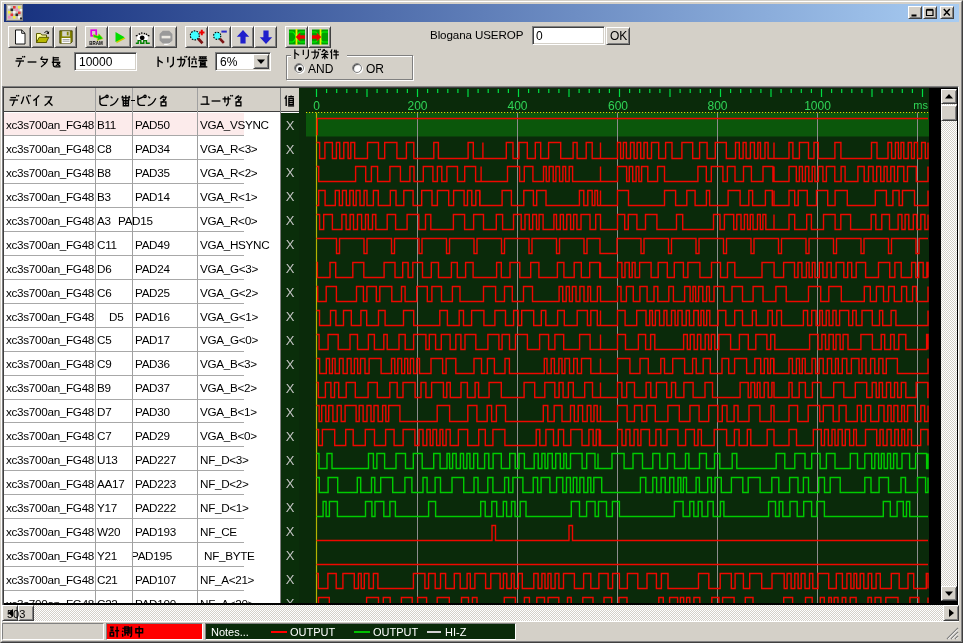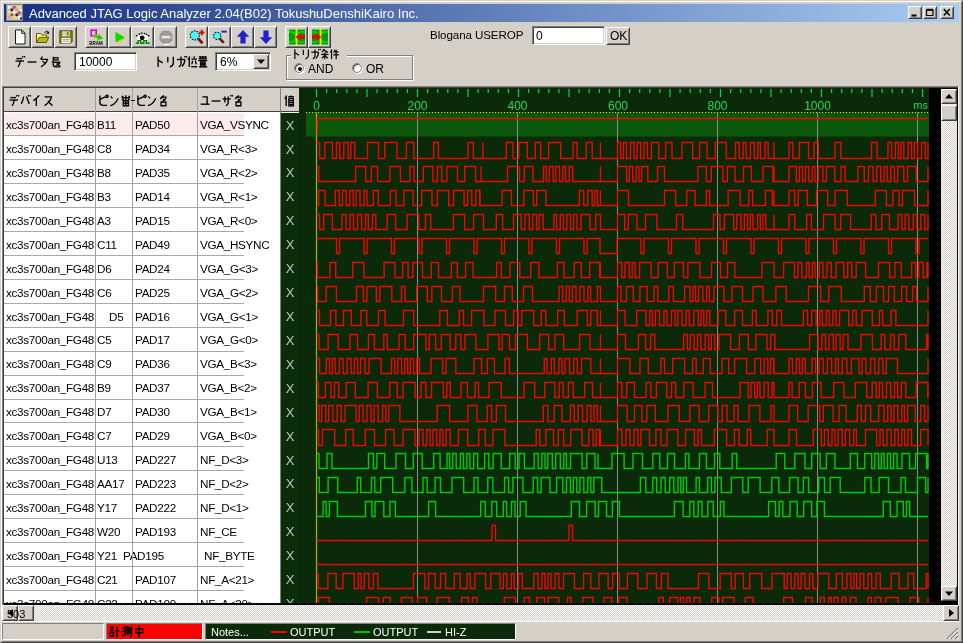--- a/index.html
+++ b/index.html
@@ -241,21 +241,20 @@
   <rect x="2" y="7" width="2.6" height="2.6" fill="#f0f040"></rect>
       <rect x="7" y="7" width="2.6" height="2.6" fill="#f4f4f4"></rect>
       <rect x="12" y="7.5" width="2.6" height="2.6" fill="#e83838"></rect>
   <rect x="4.5" y="9.5" width="2.6" height="2.6" fill="#e83838"></rect>
       <rect x="9.5" y="9.5" width="2.6" height="2.6" fill="#282828"></rect>
       <rect x="2" y="12" width="2.6" height="2.6" fill="#f08cc0"></rect>
   <rect x="7" y="12" width="2.6" height="2.6" fill="#f0f040"></rect>
       <rect x="12" y="12" width="2.6" height="2.6" fill="#f4f4f4"></rect>
       <rect x="14" y="13.5" width="2" height="2" fill="#282828"></rect>
 </svg>
- <span class="txt">Advanced JTAG Logic Analyzer 2.04(B02) TokushuDenshiKairo Inc.</span>
  <div class="wbtn" style="left:903.5px">
       <svg width="12" height="11">
         <path d="M2.5,8.5h5" stroke="#000" stroke-width="2"></path>
       </svg>
     </div>
  <div class="wbtn" style="left:918.5px">
       <svg width="12" height="11">
         <path d="M2.5,3h6.5v5.5H2.5Z" fill="none" stroke="#000" stroke-width="1.2"></path>
         <path d="M2.5,2.7h6.5" stroke="#000" stroke-width="1.8"></path>
       </svg>
@@ -436,21 +435,21 @@
     <div class="trow" style="top:184.4px;height:23.9px;background:#fff">
       <span style="left:2px">xc3s700an_FG48</span>
       <span style="left:93px">B3</span>
       <span style="left:131px">PAD14</span>
       <span style="left:196px">VGA_R&lt;1&gt;</span>
     </div>
     <div class="xval" style="top:189.4px">X</div>
     <div class="trow" style="top:208.3px;height:23.9px;background:#fff">
       <span style="left:2px">xc3s700an_FG48</span>
       <span style="left:93px">A3</span>
-      <span style="left:131px">PAD15</span>
+      <span style="left:114px">PAD15</span>
       <span style="left:196px">VGA_R&lt;0&gt;</span>
     </div>
     <div class="xval" style="top:213.3px">X</div>
     <div class="trow" style="top:232.2px;height:23.9px;background:#fff">
       <span style="left:2px">xc3s700an_FG48</span>
       <span style="left:93px">C11</span>
       <span style="left:131px">PAD49</span>
       <span style="left:196px">VGA_HSYNC</span>
     </div>
     <div class="xval" style="top:237.2px">X</div>
@@ -534,21 +533,21 @@
     <div class="trow" style="top:519.2px;height:23.9px;background:#fff">
       <span style="left:2px">xc3s700an_FG48</span>
       <span style="left:93px">W20</span>
       <span style="left:131px">PAD193</span>
       <span style="left:196px">NF_CE</span>
     </div>
     <div class="xval" style="top:524.2px">X</div>
     <div class="trow" style="top:543.2px;height:23.9px;background:#fff">
       <span style="left:2px">xc3s700an_FG48</span>
       <span style="left:93px">Y21</span>
-      <span style="left:119px">PAD195</span>
+      <span style="left:127px">PAD195</span>
       <span style="left:200px">NF_BYTE</span>
     </div>
     <div class="xval" style="top:548.2px">X</div>
     <div class="trow" style="top:567.1px;height:23.9px;background:#fff">
       <span style="left:2px">xc3s700an_FG48</span>
       <span style="left:93px">C21</span>
       <span style="left:131px">PAD107</span>
       <span style="left:196px">NF_A&lt;21&gt;</span>
     </div>
     <div class="xval" style="top:572.1px">X</div>

